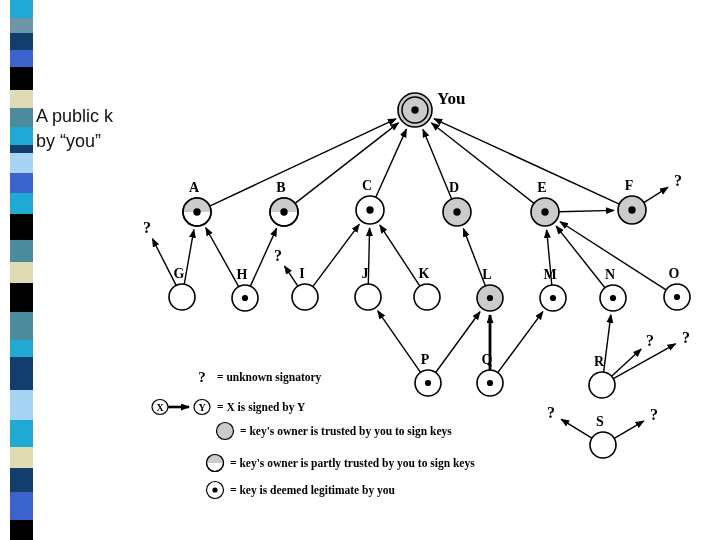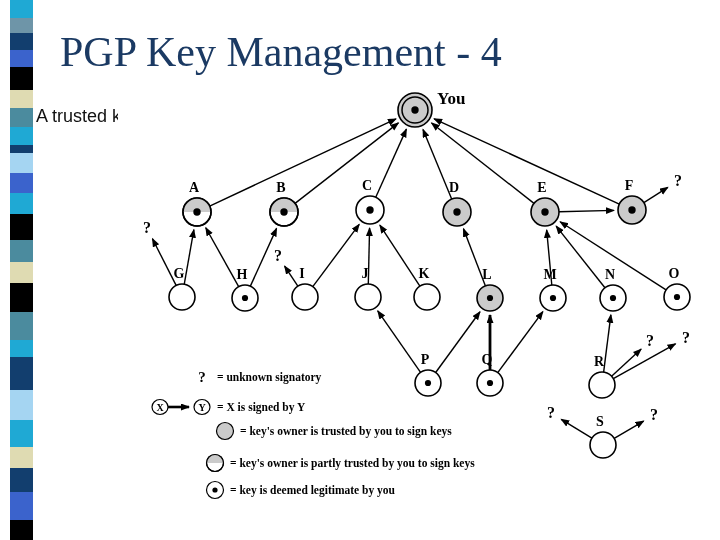--- a/index.html
+++ b/index.html
@@ -36,23 +36,23 @@
       <div style="background: rgb(75, 139, 158); height: 28px;"></div>
       <div style="background: rgb(31, 169, 212); height: 17px;"></div>
       <div style="background: rgb(18, 62, 110); height: 33px;"></div>
       <div style="background: rgb(165, 213, 242); height: 30px;"></div>
       <div style="background: rgb(31, 169, 212); height: 27px;"></div>
       <div style="background: rgb(223, 219, 178); height: 21px;"></div>
       <div style="background: rgb(18, 62, 110); height: 24px;"></div>
       <div style="background: rgb(59, 99, 204); height: 28px;"></div>
       <div style="background: rgb(0, 0, 0); height: 20px;"></div>
     </div>
-  <h1 class="title" style="color: rgb(27, 58, 99);">PGP Key Management - 4</h1>
   <div class="bodytext">
-    <div>A trusted k</div>
+    <div>A public k</div>
+    <div>by “you”</div>
   </div>
   <svg id="diagram-svg" width="720" height="540">
       <defs>
         <marker id="arr" markerWidth="10" markerHeight="8" refX="8" refY="3.5" orient="auto" markerUnits="userSpaceOnUse">
           <path d="M0,0 L9,3.5 L0,7 Z" fill="#000000"></path>
         </marker>
       </defs>
       <rect x="118" y="84" width="594" height="431" fill="#ffffff"></rect>
       <g>
         <line x1="209.68061339539275" y1="206.0668689617887" x2="395.9790799069109" y2="118.89969655731693" stroke="#000000" stroke-width="1.4" marker-end="url(#arr)"></line>

